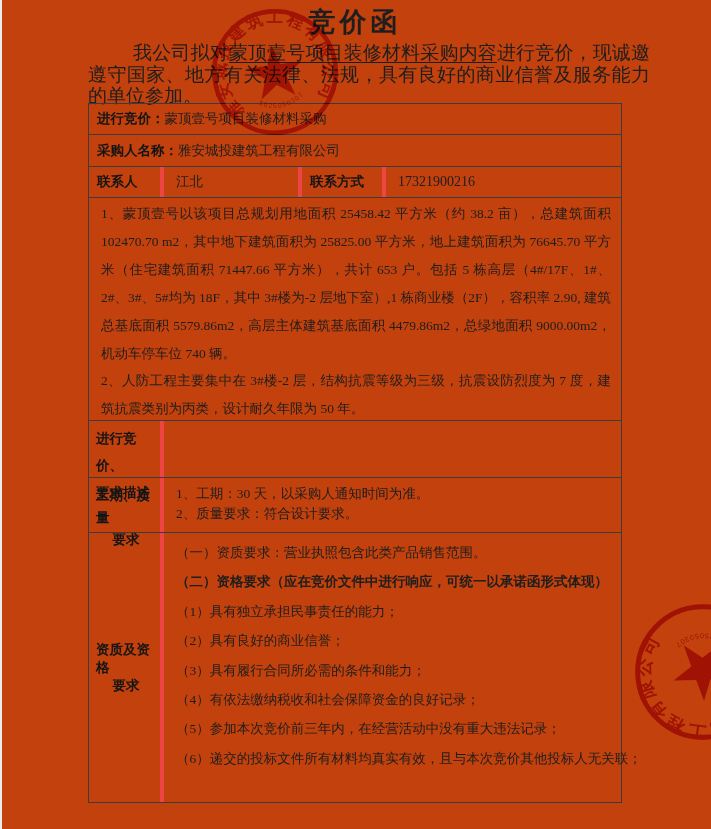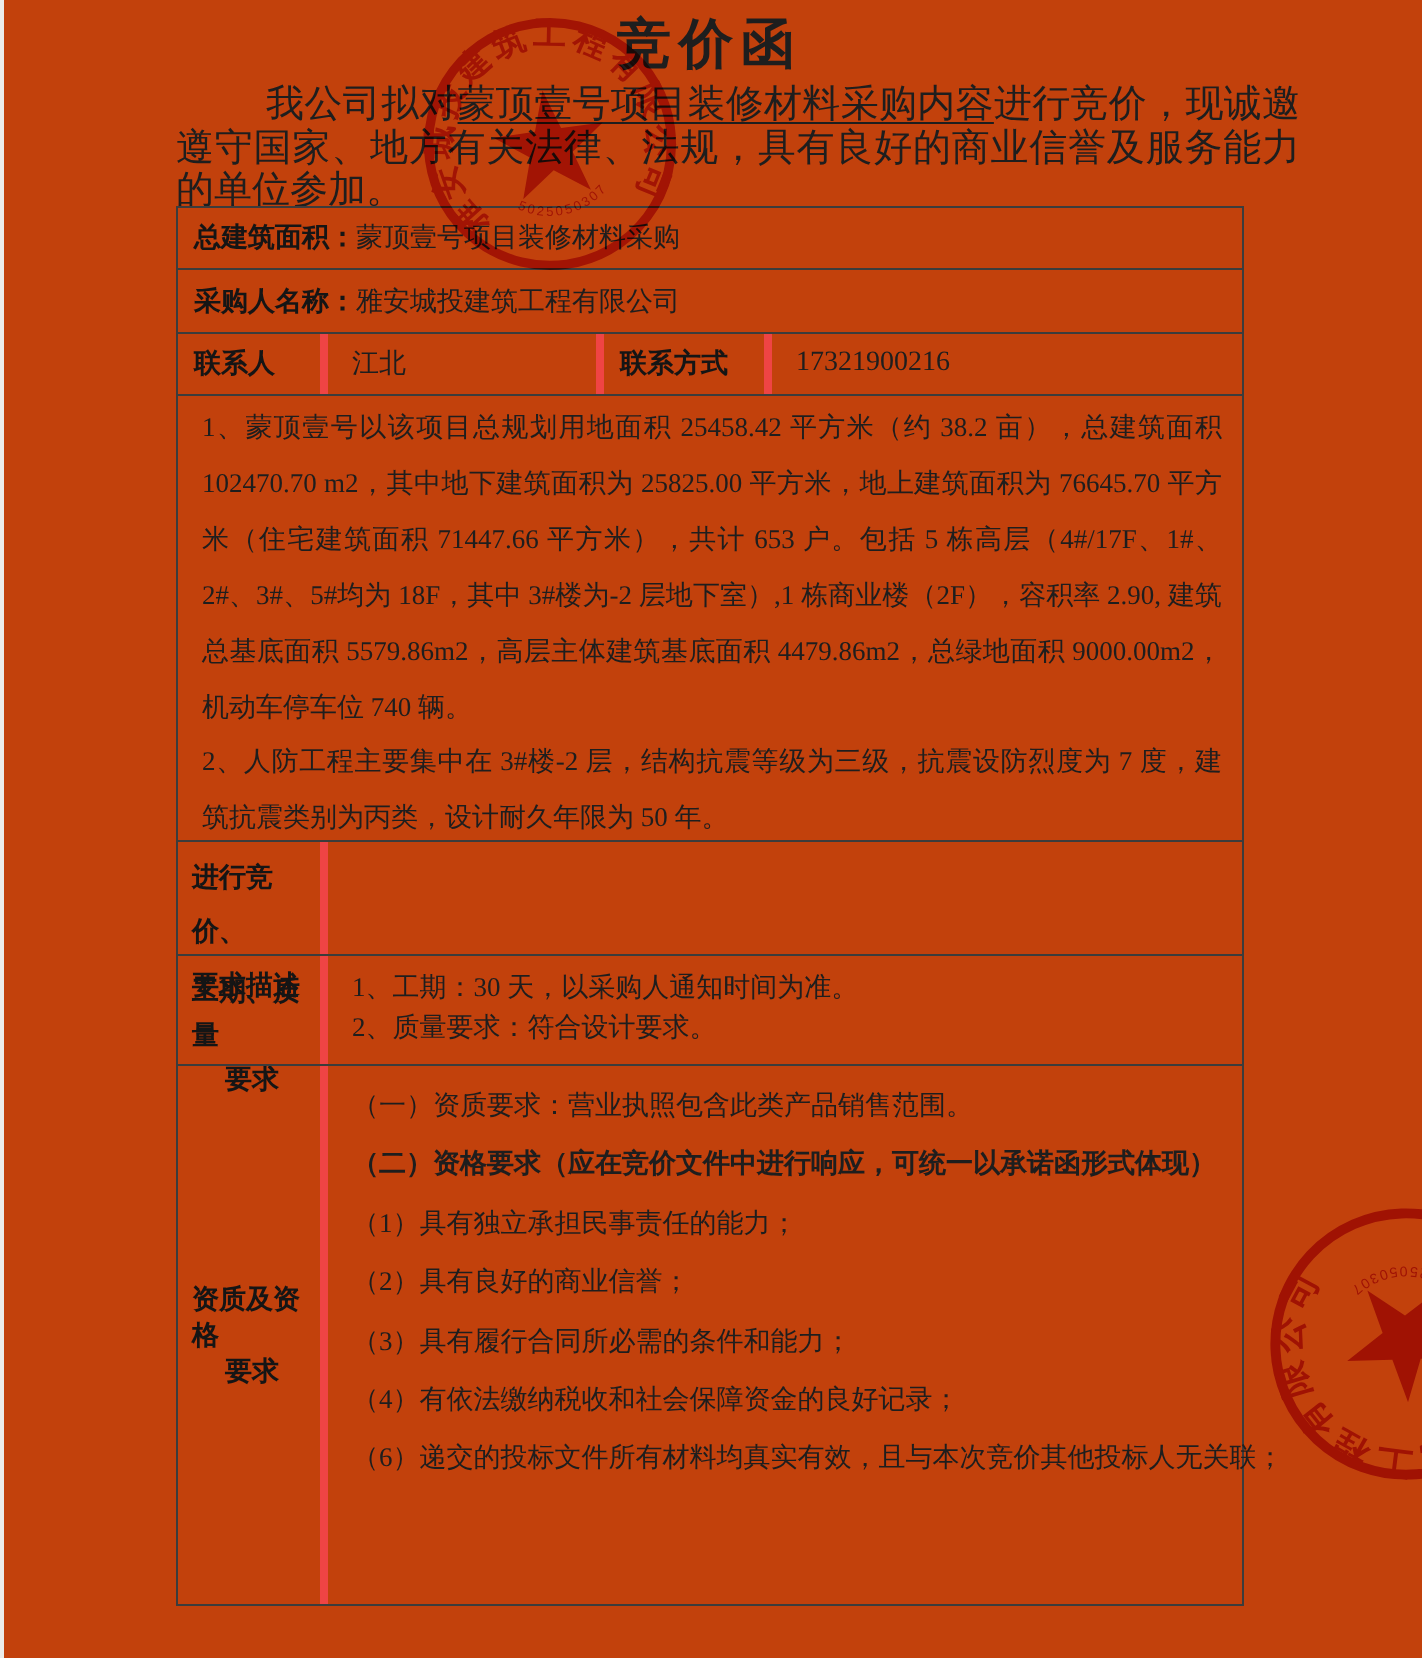--- a/index.html
+++ b/index.html
@@ -69,21 +69,21 @@
 
 <div class="page">
 
   <div class="doc-title">竞价函</div>
 
   <div class="intro"><span>我公司拟对</span><span class="u">蒙顶壹号项目装修材料采购内容</span><span>进行竞价，现诚邀遵守国家、地方有关法律、法规，具有良好的商业信誉及服务能力的单位参加。</span></div>
 
   <div class="doc-table">
 
     <div class="trow r1">
-      <div class="cell"><span class="lbl">总建筑面积：</span><span class="val">蒙顶壹号项目装修材料采购</span></div>
+      <div class="cell"><span class="lbl">进行竞价：</span><span class="val">蒙顶壹号项目装修材料采购</span></div>
     </div>
 
     <div class="trow r2">
       <div class="cell"><span class="lbl">采购人名称：</span><span class="val">雅安城投建筑工程有限公司</span></div>
     </div>
 
     <div class="trow r3">
       <div class="cell c-lab1 vline lbl">联系人</div>
       <div class="cell c-val1 vline">江北</div>
       <div class="cell c-lab2 vline lbl">联系方式</div>
@@ -120,20 +120,21 @@
         <div>资质及资格</div>
         <div class="l2c">要求</div>
       </div>
       <div class="cell content qual">
         <div class="qitem">（一）资质要求：营业执照包含此类产品销售范围。</div>
         <div class="qitem">（二）资格要求（应在竞价文件中进行响应，可统一以承诺函形式体现）</div>
         <div class="qitem">（1）具有独立承担民事责任的能力；</div>
         <div class="qitem">（2）具有良好的商业信誉；</div>
         <div class="qitem">（3）具有履行合同所必需的条件和能力；</div>
         <div class="qitem">（4）有依法缴纳税收和社会保障资金的良好记录；</div>
+        <div class="qitem">（5）参加本次竞价前三年内，在经营活动中没有重大违法记录；</div>
         <div class="qitem">（6）递交的投标文件所有材料均真实有效，且与本次竞价其他投标人无关联；</div>
       </div>
     </div>
 
   </div>
 
   <div class="stamp stamp-top">
     <svg viewBox="0 0 200 200" width="132" height="132">
       <defs>
         <path id="arcName1" d="M 47,153 A 75,75 0 1 1 153,153" fill="none"></path>

